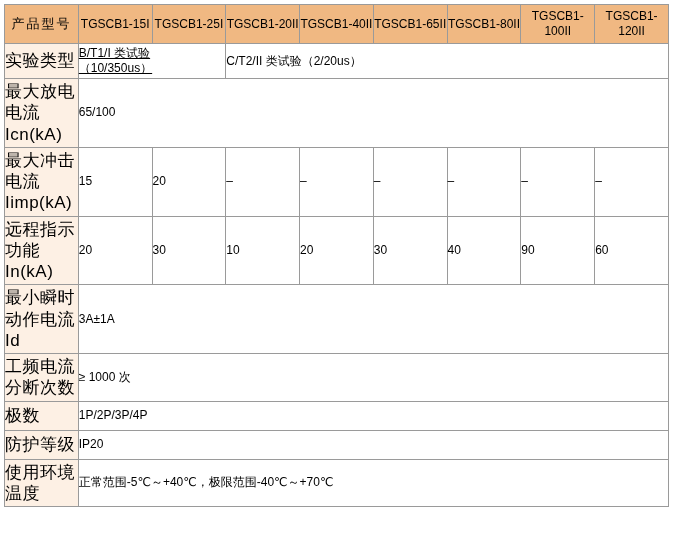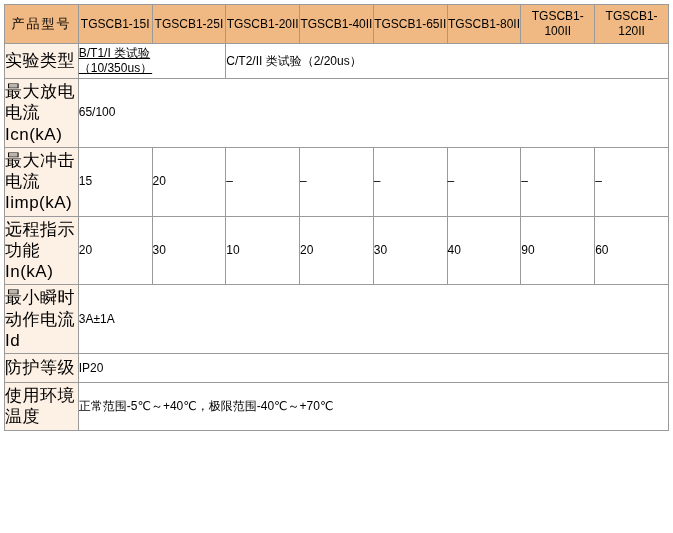--- a/index.html
+++ b/index.html
@@ -110,20 +110,28 @@
           <td>30</td>
           <td>40</td>
           <td>90</td>
           <td>60</td>
         </tr>
         <tr>
           <td class="label">最小瞬时动作电流 Id</td>
           <td colspan="8">3A±1A</td>
         </tr>
         <tr>
+          <td class="label">工频电流分断次数</td>
+          <td colspan="8">≥ 1000 次</td>
+        </tr>
+        <tr>
+          <td class="label">极数</td>
+          <td colspan="8">1P/2P/3P/4P</td>
+        </tr>
+        <tr>
           <td class="label">防护等级</td>
           <td colspan="8">IP20</td>
         </tr>
         <tr>
           <td class="label">使用环境温度</td>
           <td colspan="8">正常范围-5℃～+40℃，极限范围-40℃～+70℃</td>
         </tr>
       </tbody>
   </table>
 

